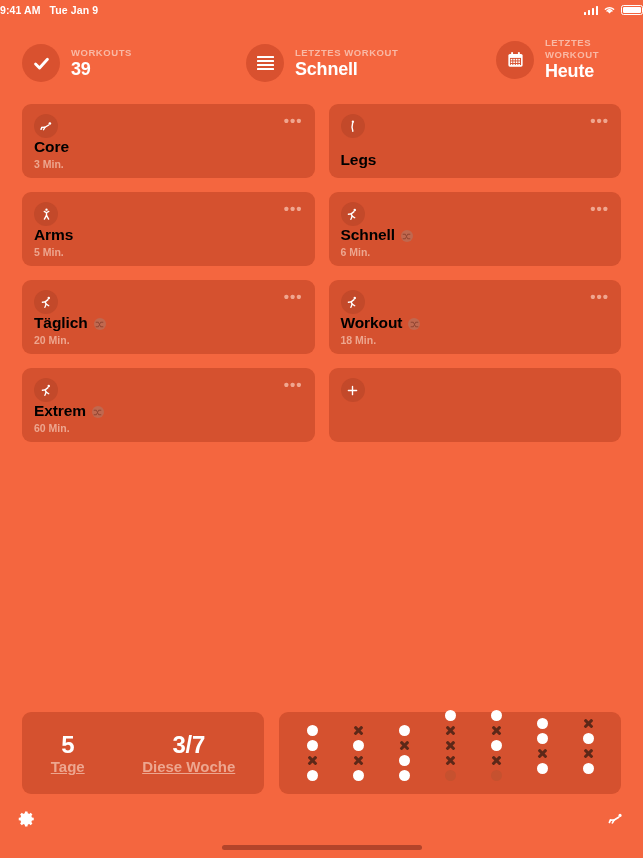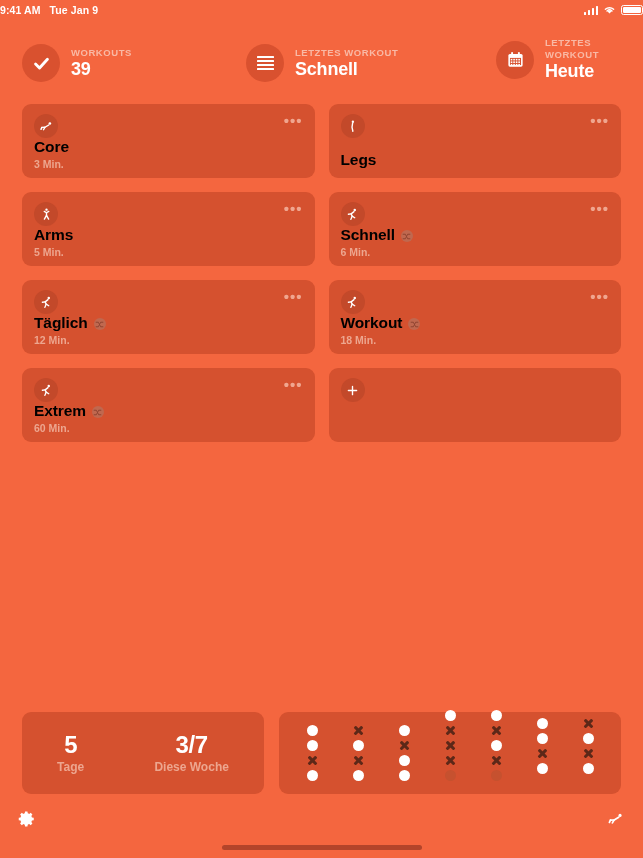--- a/index.html
+++ b/index.html
@@ -177,23 +177,24 @@
   .stat-block { text-align: center; }
   .stat-num {
     color: #ffffff;
     font-size: 24px;
     font-weight: bold;
     line-height: 28px;
     letter-spacing: -0.3px;
   }
   .stat-cap {
     color: #eda68f;
-    font-size: 12px;
+    font-size: 15px;
     font-weight: bold;
     line-height: 16px;
+    text-decoration: underline;
   }
   .activity-panel {
     background: #d5512f;
     border-radius: 9px;
     flex: 1;
     height: 82px;
     display: flex;
     align-items: center;
     justify-content: space-around;
     padding: 0 10px;
@@ -433,21 +434,21 @@
       </div>
       <div class="card-bottom">
         <div class="card-title-row">
           <div class="card-title">Täglich</div>
           <span class="shuffle-badge">
             <svg viewBox="0 0 24 24" width="9" height="9">
               <path d="M3 6 L9 6 L15 18 L21 18 M3 18 L9 18 L15 6 L21 6" stroke="#8f4430" stroke-width="2.6" fill="none" stroke-linecap="round"></path>
             </svg>
           </span>
         </div>
-        <div class="card-dur">12 Min.</div>
+        <div class="card-dur">20 Min.</div>
       </div>
     </div>
     <div class="card">
       <div class="card-top">
         <div class="card-badge">
           <svg viewBox="0 0 24 24" width="15" height="15">
             <circle cx="15.6" cy="4.6" r="2" fill="#fff"></circle>
             <path d="M14.4 7.4 L9.8 11 L11.4 14.6 L9.4 19.8" stroke="#fff" stroke-width="2.2" fill="none" stroke-linecap="round" stroke-linejoin="round"></path>
             <path d="M9.8 11 L5.4 11.6" stroke="#fff" stroke-width="2.2" fill="none" stroke-linecap="round"></path>
             <path d="M11.4 14.6 L15.6 17.2" stroke="#fff" stroke-width="2.2" fill="none" stroke-linecap="round"></path>

